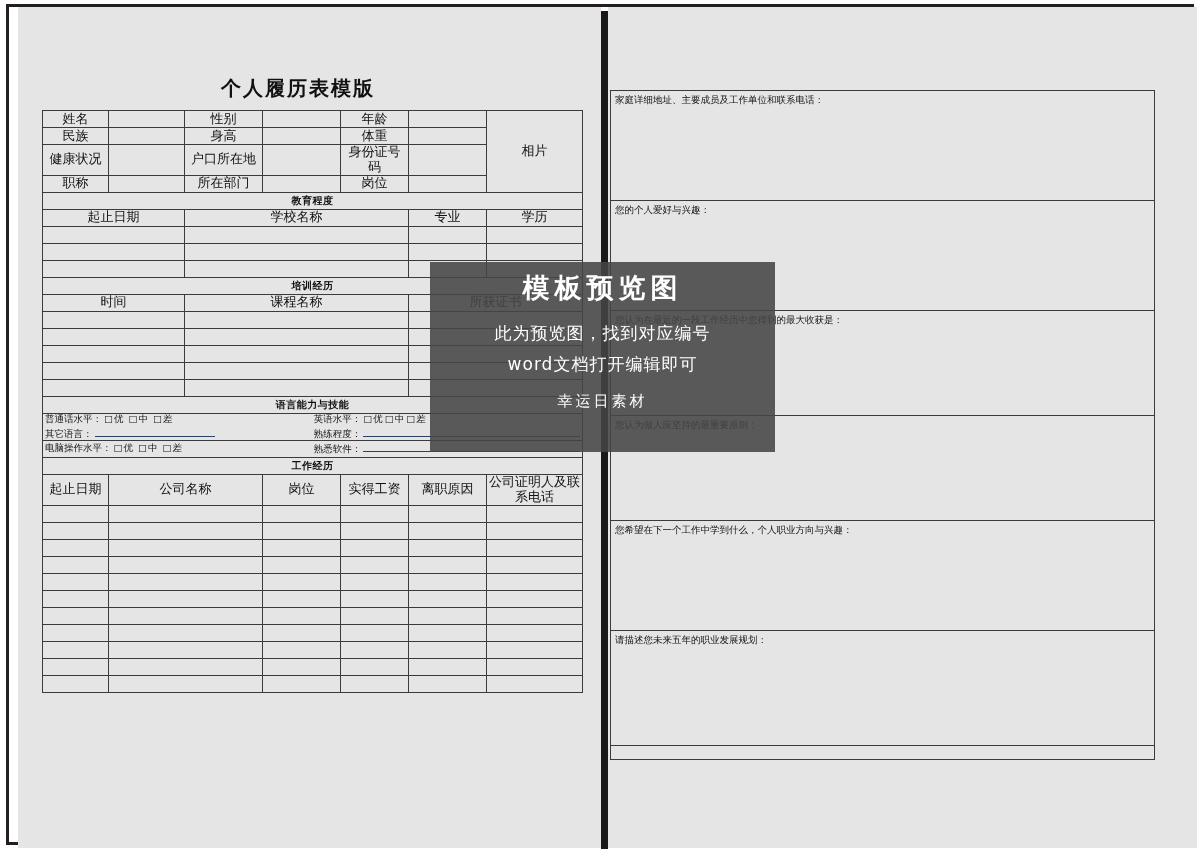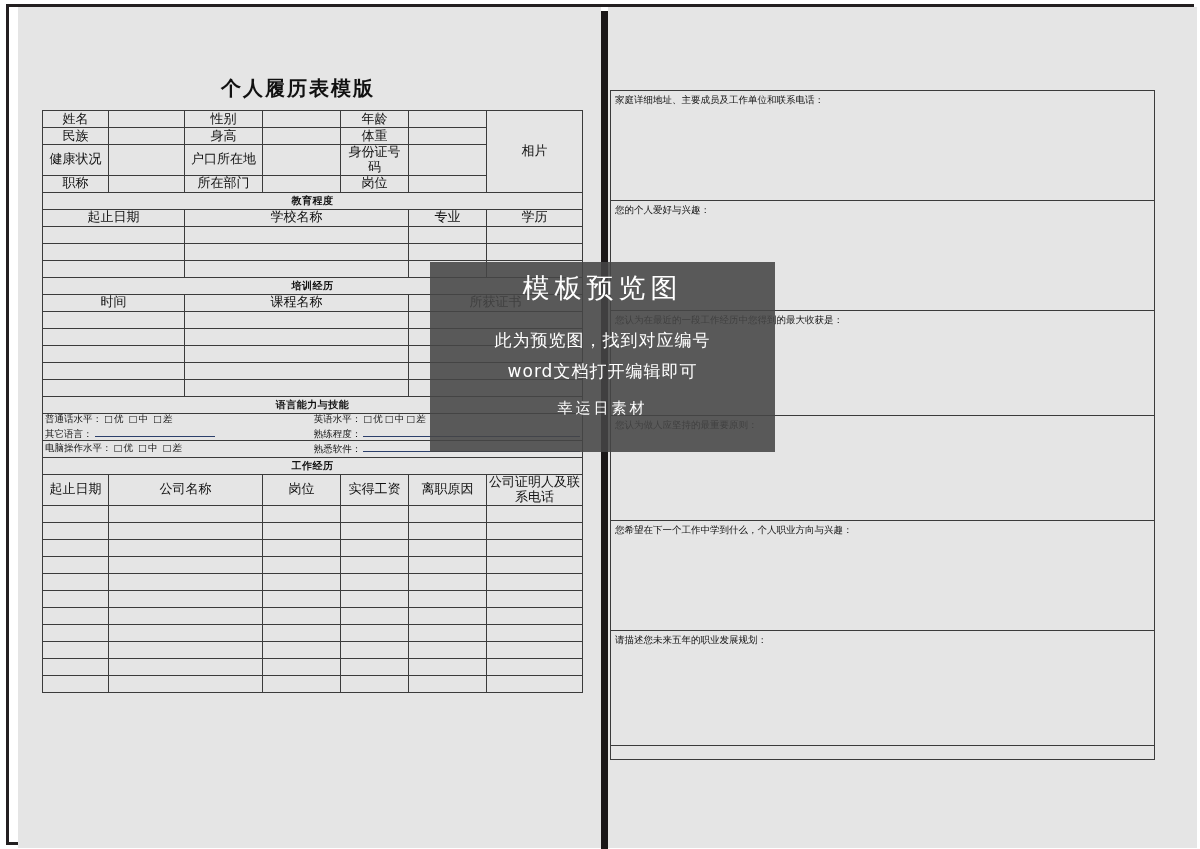--- a/index.html
+++ b/index.html
@@ -115,24 +115,24 @@
     color: #ffffff;
     display: flex;
     flex-direction: column;
     align-items: center;
     justify-content: flex-start;
     padding-top: 8px;
     z-index: 40;
   }
   .wm-title {
     font-size: 27px;
-    font-weight: normal;
+    font-weight: bold;
     letter-spacing: 5px;
     font-family: "DejaVu Serif", "Liberation Serif", serif;
-    margin-bottom: 19px;
+    margin-bottom: 12px;
   }
   .wm-line  { font-size: 17px; letter-spacing: 1px; margin: 4px 0; }
   .wm-brand { font-size: 15px; letter-spacing: 3px; margin-top: 12px; }
 </style>
 </head>
 <body>
 
 <div id="root">
   <div class="frame">
 

